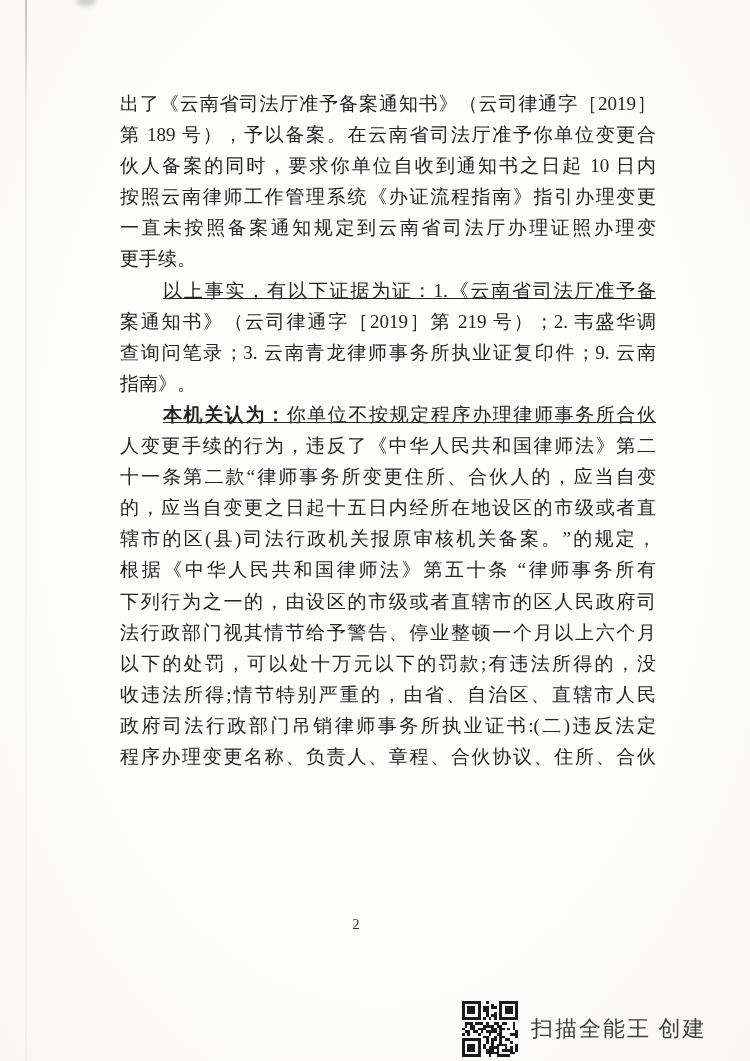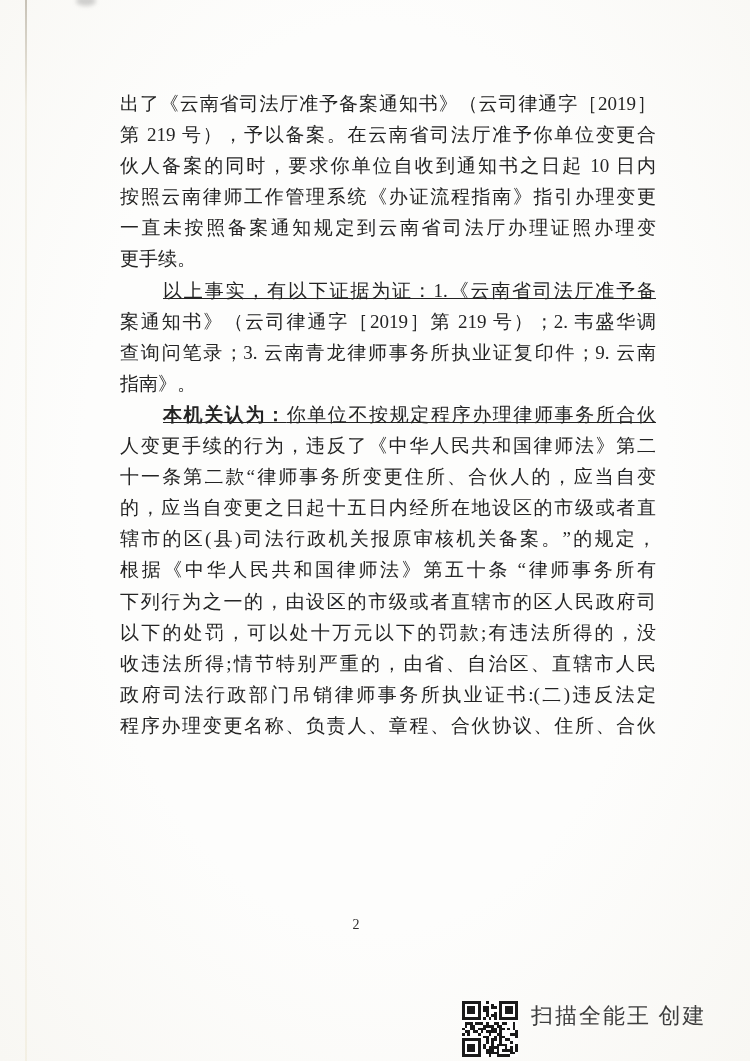--- a/index.html
+++ b/index.html
@@ -56,20 +56,21 @@
     top: 917px; left: 0;
     width: 712px;
     text-align: center;
     font-size: 14px;
     color: #2c2c2c;
   }
   .watermark {
     position: absolute;
     left: 462px; top: 1001px;
     display: flex;
+    align-items: center;
     gap: 13px;
   }
   .qr {
     width: 56px; height: 56px;
     shape-rendering: crispEdges;
     display: block;
   }
   .qr-label {
     font-size: 22px;
     color: #3d3d3d;
@@ -80,36 +81,37 @@
 </head>
 <body>
 
 <div class="page">
 
   <div class="edge-line"></div>
   <div class="smudge"></div>
 
   <div class="text-block">
       <div class="line">出了《云南省司法厅准予备案通知书》（云司律通字［2019］</div>
-      <div class="line">第 219 号），予以备案。在云南省司法厅准予你单位变更合</div>
+      <div class="line">第 189 号），予以备案。在云南省司法厅准予你单位变更合</div>
       <div class="line">伙人备案的同时，要求你单位自收到通知书之日起 10 日内</div>
       <div class="line">按照云南律师工作管理系统《办证流程指南》指引办理变更</div>
       <div class="line">一直未按照备案通知规定到云南省司法厅办理证照办理变</div>
       <div class="line last">更手续。</div>
       <div class="line indent">以上事实，有以下证据为证：1.《云南省司法厅准予备</div>
       <div class="line">案通知书》（云司律通字［2019］第 219 号）；2. 韦盛华调</div>
       <div class="line">查询问笔录；3. 云南青龙律师事务所执业证复印件；9. 云南</div>
       <div class="line last">指南》。</div>
       <div class="line indent"><span class="bold-prefix">本机关认为：</span>你单位不按规定程序办理律师事务所合伙</div>
       <div class="line">人变更手续的行为，违反了《中华人民共和国律师法》第二</div>
       <div class="line">十一条第二款“律师事务所变更住所、合伙人的，应当自变</div>
       <div class="line">的，应当自变更之日起十五日内经所在地设区的市级或者直</div>
       <div class="line">辖市的区(县)司法行政机关报原审核机关备案。”的规定，</div>
       <div class="line">根据《中华人民共和国律师法》第五十条 “律师事务所有</div>
       <div class="line">下列行为之一的，由设区的市级或者直辖市的区人民政府司</div>
+      <div class="line">法行政部门视其情节给予警告、停业整顿一个月以上六个月</div>
       <div class="line">以下的处罚，可以处十万元以下的罚款;有违法所得的，没</div>
       <div class="line">收违法所得;情节特别严重的，由省、自治区、直辖市人民</div>
       <div class="line">政府司法行政部门吊销律师事务所执业证书:(二)违反法定</div>
       <div class="line">程序办理变更名称、负责人、章程、合伙协议、住所、合伙</div>
     </div>
 
   <div class="page-number">2</div>
 
   <div class="watermark">
     <svg class="qr" viewBox="0 0 21 21">

